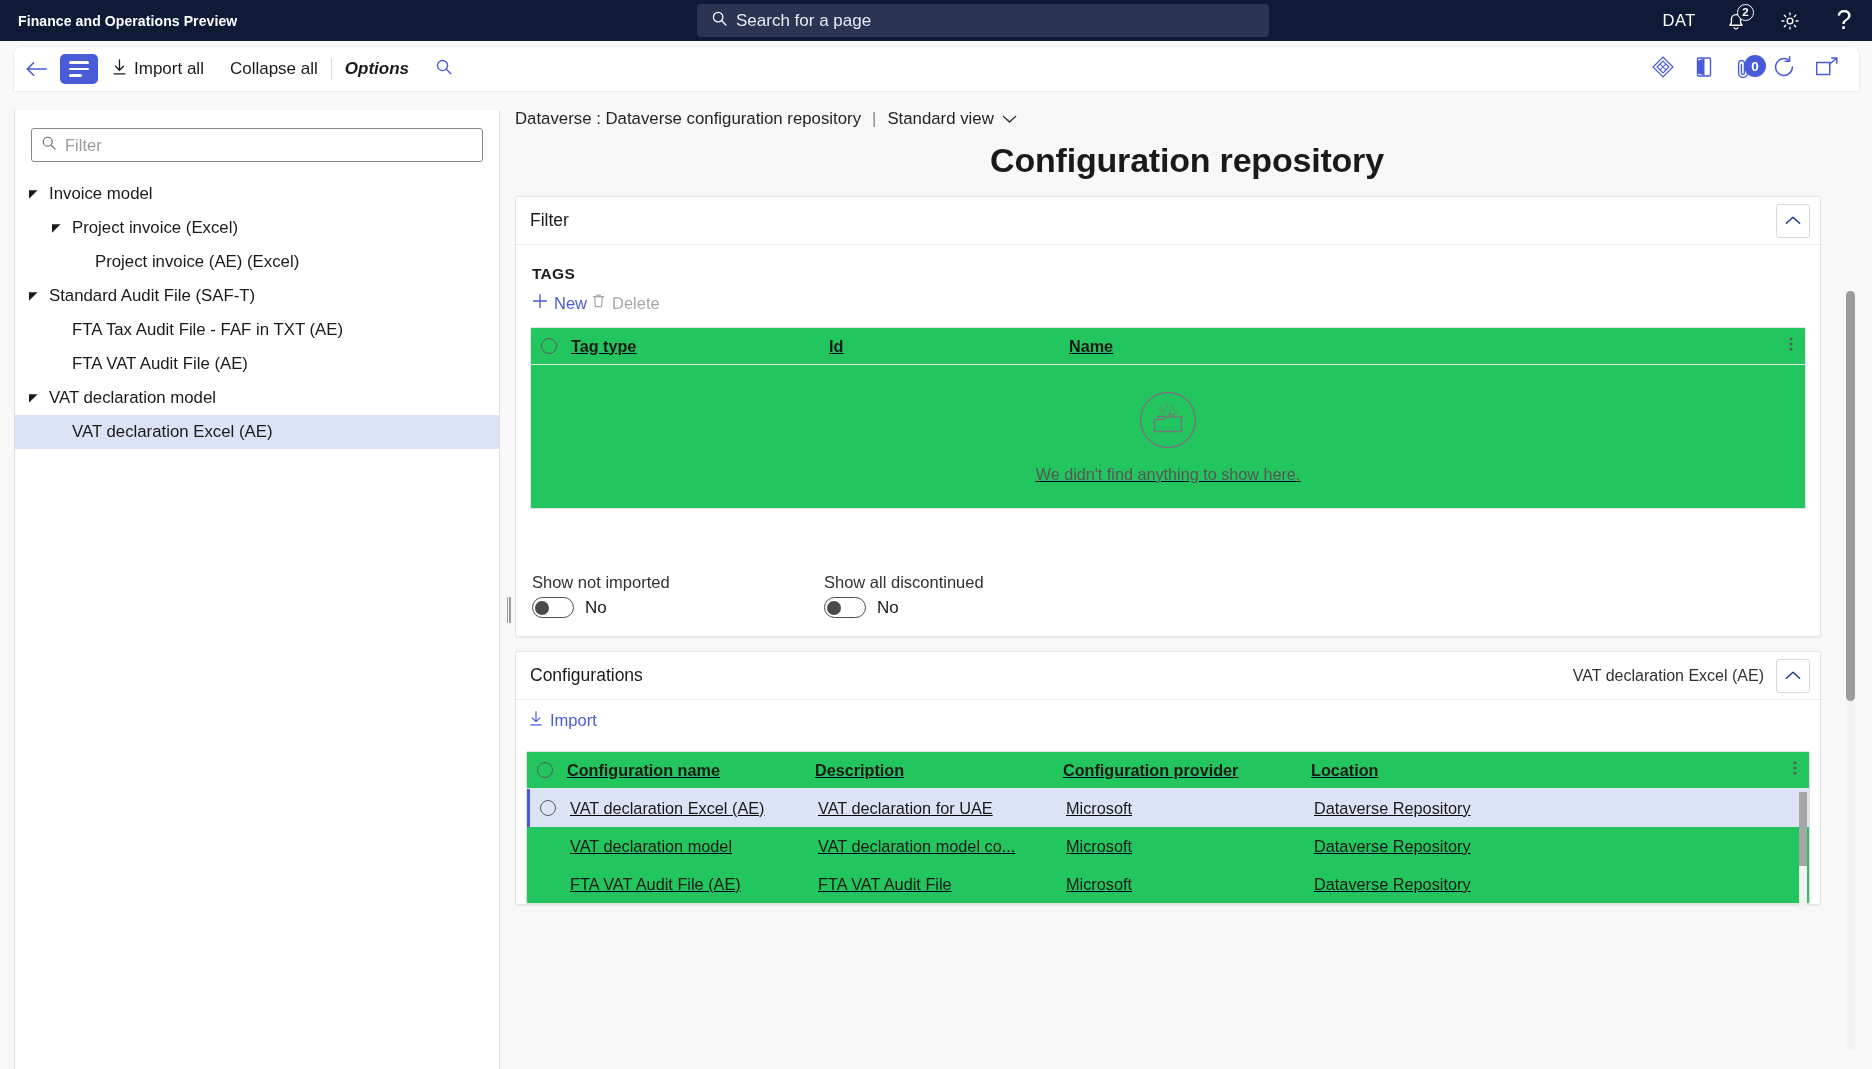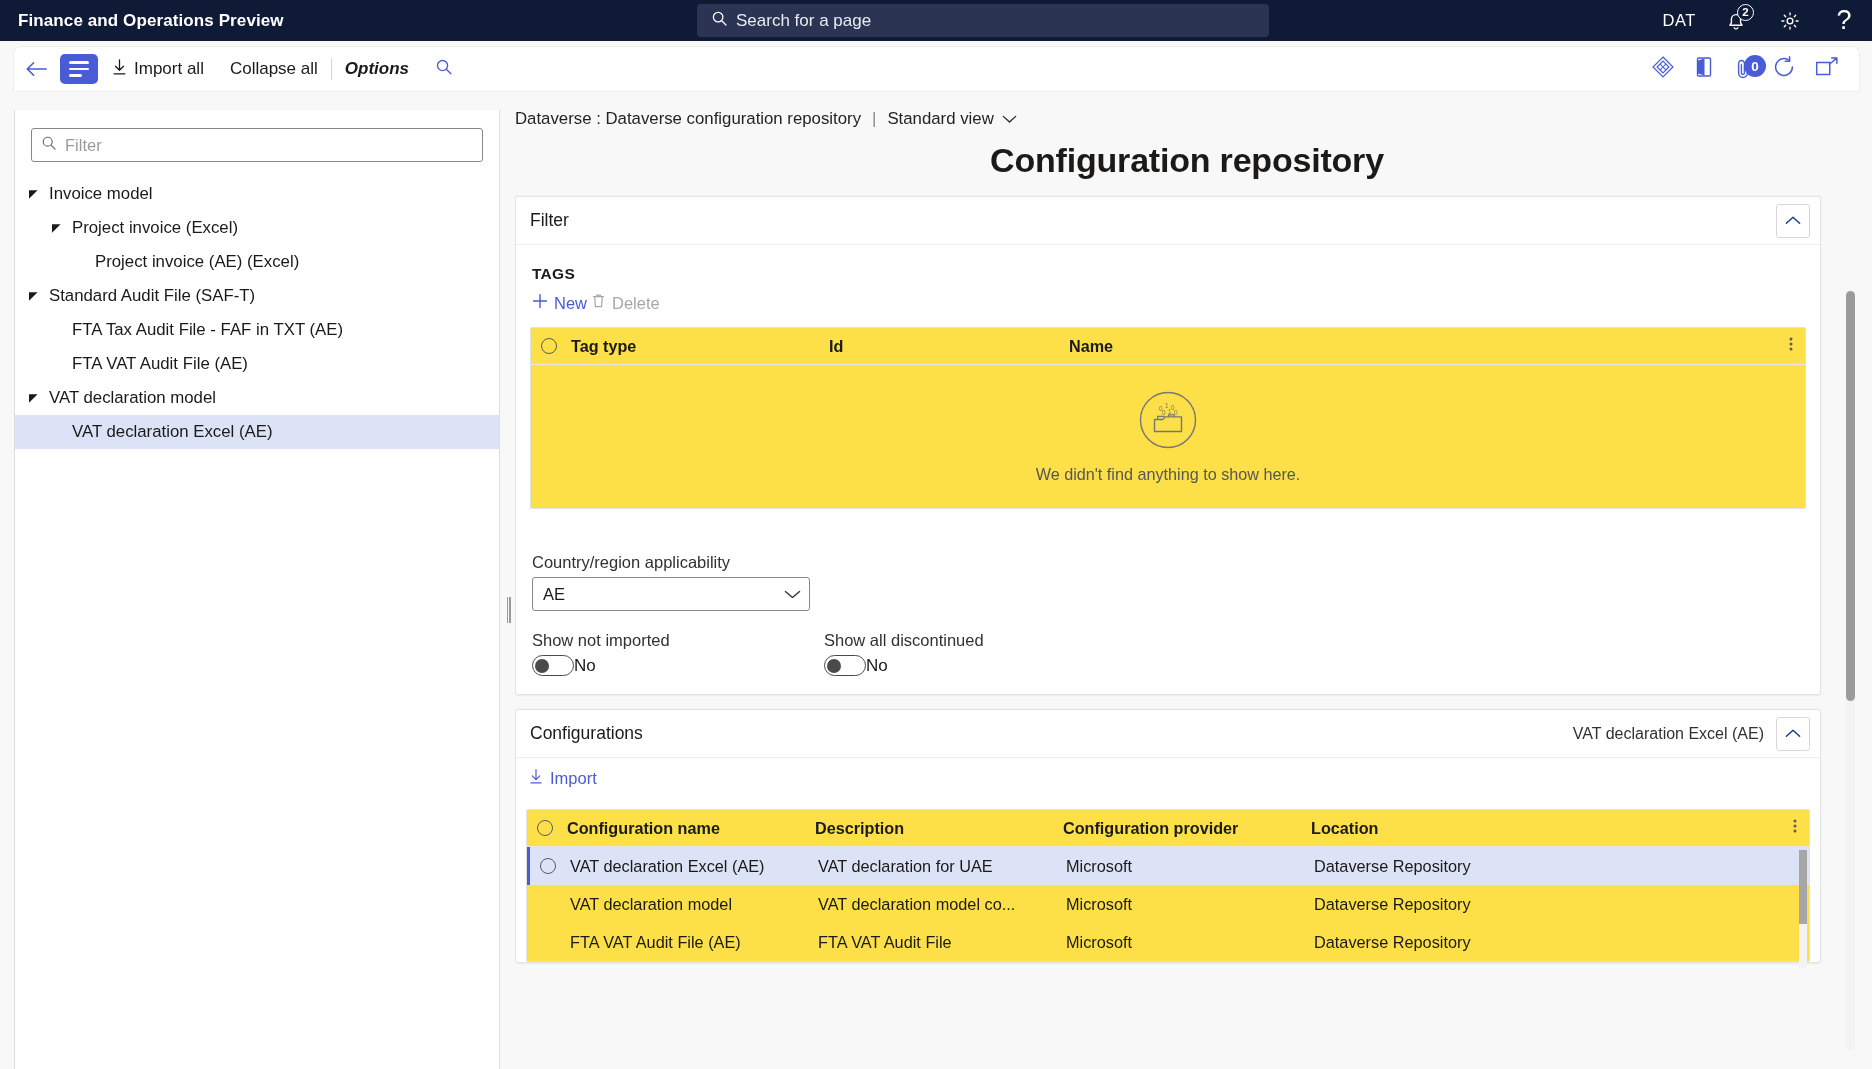--- a/index.html
+++ b/index.html
@@ -14,21 +14,21 @@
   }
   .app { position: relative; width: 1872px; height: 1069px; background: #f8f8f8; }
 
   
   .topbar {
     position: absolute; top: 0; left: 0; width: 1872px; height: 41px;
     background: #0f1a36; color: #ffffff;
     display: flex; align-items: center;
   }
   .brand {
-    font-size: 17px; font-weight: bold; letter-spacing: .1px;
+    font-size: 14px; font-weight: bold; letter-spacing: .1px;
     margin-left: 18px; color: #ffffff; white-space: nowrap;
   }
   .search-wrap {
     position: absolute; left: 697px; top: 4px; width: 572px; height: 33px;
     background: #2b3553; border-radius: 4px;
     display: flex; align-items: center; padding-left: 14px; gap: 8px;
     cursor: text;
   }
   .search-wrap .txt { color: #e8ebf2; font-size: 17px; }
   .top-right {
@@ -178,21 +178,21 @@
 
   .section-label {
     font-size: 15.5px; font-weight: bold; color: #1b1a19;
     letter-spacing: .3px; margin: 6px 0 10px 2px;
   }
   .mini-toolbar { display: flex; align-items: center; gap: 4px; margin: 0 0 14px 2px; }
   .mt-item { display: flex; align-items: center; gap: 6px; font-size: 16.5px; color: #4a5bd8; cursor: pointer; }
   .mt-item.disabled { color: #a7a7a7; cursor: default; }
 
   
-  .grid { border: 1px solid #e1e1e1; border-radius: 2px; background:#fde047; }
+  .grid { border: 1px solid #e1e1e1; border-radius: 2px; background:#22c55e;text-decoration:underline; }
   .grid-head {
     display: flex; align-items: center; height: 37px;
     border-bottom: 1px solid #e8e8e8; padding-left: 10px;
     font-size: 16.2px; font-weight: bold; color: #1b1a19;
   }
   .gh-radio { width: 30px; display: flex; align-items: center; }
   .radio-o {
     width: 16px; height: 16px; border: 1.5px solid #5b5b5b; border-radius: 50%;
     display: inline-block; background: transparent;
   }
@@ -203,21 +203,21 @@
   .empty-text { font-size: 16.2px; color: #575757; }
 
   
   .field-label { font-size: 16.5px; color: #323130; margin-bottom: 5px; }
   .combo {
     width: 278px; height: 34px; border: 1.1px solid #8a8886; border-radius: 3px;
     display: flex; align-items: center; padding: 0 8px 0 10px;
     font-size: 16.5px; color: #1b1a19; background: #fff; cursor: pointer;
   }
   .combo .caret { margin-left: auto; color: #323130; }
-  .toggle-row { display: flex; align-items: center; gap: 0; }
+  .toggle-row { display: flex; align-items: center; gap: 11px; }
   .toggle {
     width: 42px; height: 21px; border-radius: 11px;
     border: 1.4px solid #4a4a4a; background: #ffffff;
     display: flex; align-items: center; padding: 0 2px; cursor: pointer;
   }
   .toggle .knob { width: 14px; height: 14px; border-radius: 50%; background: #4a4a4a; }
   .toggle-val { font-size: 17px; color: #1b1a19; }
   .btn {
     height: 34px; padding: 0 14px; border: 1.1px solid #8a8886; border-radius: 3px;
     background: #ffffff; font-size: 16.5px; font-weight: bold; color: #1b1a19;
@@ -516,31 +516,20 @@
                   <text x="31" y="25" font-size="6.4" fill="#767676" font-family="Liberation Sans, sans-serif">1</text>
                   <text x="37" y="26" font-size="6.4" fill="#767676" font-family="Liberation Sans, sans-serif">0</text>
                 </svg>
               </span>
               <span class="empty-text">We didn't find anything to show here.</span>
             </div>
           </div>
 
           <div style="height:44px"></div>
 
-          <div style="margin-left:2px">
-            <div class="field-label">Country/region applicability</div>
-            <div class="combo">
-              <span>AE</span>
-              <span class="caret">
-                <svg width="17" height="11" viewBox="0 0 18 11" fill="none">
-                    <path d="M1.5 2.2 9 8.6l7.5-6.4" stroke="#323130" stroke-width="1.4" stroke-linecap="round" stroke-linejoin="round"></path>
-                  </svg>
-              </span>
-            </div>
-          </div>
 
           <div style="display:flex; margin-top:20px; margin-left:2px;">
             <div style="width:292px">
               <div class="field-label">Show not imported</div>
               <div class="toggle-row">
                 <span class="toggle">
                     <span class="knob"></span>
                   </span>
                 <span class="toggle-val">No</span>
               </div>

